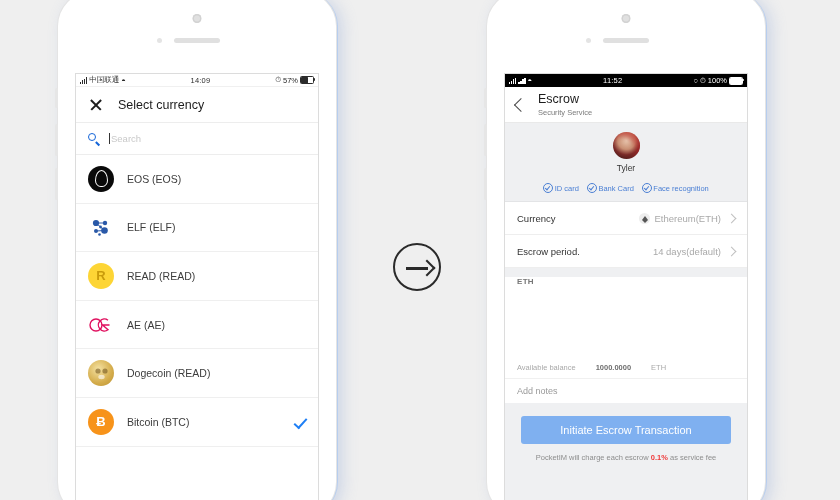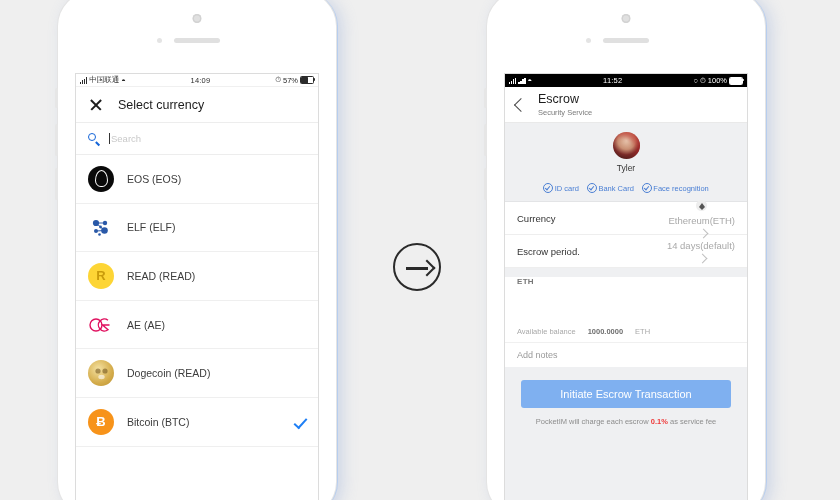--- a/index.html
+++ b/index.html
@@ -91,31 +91,31 @@
   .profile{background:#eff0f2;padding:9px 0 8px;text-align:center;border-bottom:1px solid #e3e4e6;}
   .avatar{width:27px;height:27px;border-radius:50%;margin:0 auto;background:radial-gradient(circle at 50% 32%,#e8c6ae 0%,#c98f73 38%,#7a2a28 62%,#2a1312 100%);box-shadow:inset -4px 4px 5px rgba(190,40,40,.55);}
   .uname{font-size:8.5px;color:#333;margin-top:4px;}
   .badges{margin-top:10px;display:flex;justify-content:center;gap:8px;font-size:7.5px;color:#4a7fd4;}
   .badge{display:flex;align-items:center;gap:1.5px;}
   .cchk{width:8px;height:8px;border:1px solid #4a7fd4;border-radius:50%;position:relative;flex:0 0 auto;}
   .cchk::after{content:"";position:absolute;left:2.1px;top:.7px;width:2px;height:4px;border:solid #4a7fd4;border-width:0 1px 1px 0;transform:rotate(40deg);}
 
   .lrow{height:33px;display:flex;align-items:center;padding:0 12px;background:#fff;border-bottom:1px solid #eeeeee;box-sizing:border-box;}
   .lrow .lbl{font-size:9.5px;color:#333;}
-  .lrow .val{margin-left:auto;font-size:9.5px;color:#a9a9a9;display:flex;align-items:center;gap:4px;flex-direction:column;}
+  .lrow .val{margin-left:auto;font-size:9.5px;color:#a9a9a9;display:flex;align-items:center;gap:4px;}
   .eth-ic{width:11px;height:11px;border-radius:50%;background:#ededed;display:flex;align-items:center;justify-content:center;}
   .eth-d{width:0;height:0;border-left:3px solid transparent;border-right:3px solid transparent;border-bottom:4px solid #555;position:relative;}
   .eth-d::after{content:"";position:absolute;left:-3px;top:4px;width:0;height:0;border-left:3px solid transparent;border-right:3px solid transparent;border-top:3.5px solid #555;}
   .chev-r{width:6px;height:6px;border:solid #bfbfbf;border-width:1.3px 1.3px 0 0;transform:rotate(45deg);margin-left:3px;}
 
   .gap{height:9px;background:#eff0f2;}
   .amount{height:44px;display:flex;align-items:baseline;padding:0 12px;background:#fff;}
   .amt-unit{font-size:8px;font-weight:bold;color:#777;letter-spacing:.3px;}
   .amt-ph{font-size:21px;color:#cfcfcf;margin-left:7px;font-weight:500;}
-  .balrow{height:21px;display:flex;align-items:center;padding:0 12px;background:#fff;border-bottom:1px solid #f0f0f0;font-size:7.5px;color:#a9a9a9;gap:12px;}
+  .balrow{height:21px;display:flex;align-items:center;padding:0 12px;background:#fff;border-bottom:1px solid #f0f0f0;font-size:7.5px;color:#a9a9a9;gap:20px;margin-top:36px;}
   .balrow .bval{color:#6e6e6e;font-weight:bold;}
   .notes{height:24px;display:flex;align-items:center;padding:0 12px;background:#fff;font-size:9px;color:#9a9a9a;}
 
   .footer{background:#eff0f2;padding:13px 16px 0;height:calc(100% - 0px);box-sizing:border-box;}
   .cta{height:28px;border-radius:3px;background:#7fb0f0;color:#fff;display:flex;align-items:center;justify-content:center;font-size:11px;}
   .feetxt{margin-top:9px;text-align:center;font-size:7.5px;color:#8d8d8d;}
   .feetxt .pct{color:#ef3a3a;font-weight:bold;}
 
   
   .arrow-wrap{position:absolute;left:393px;top:243px;width:48px;height:48px;}

